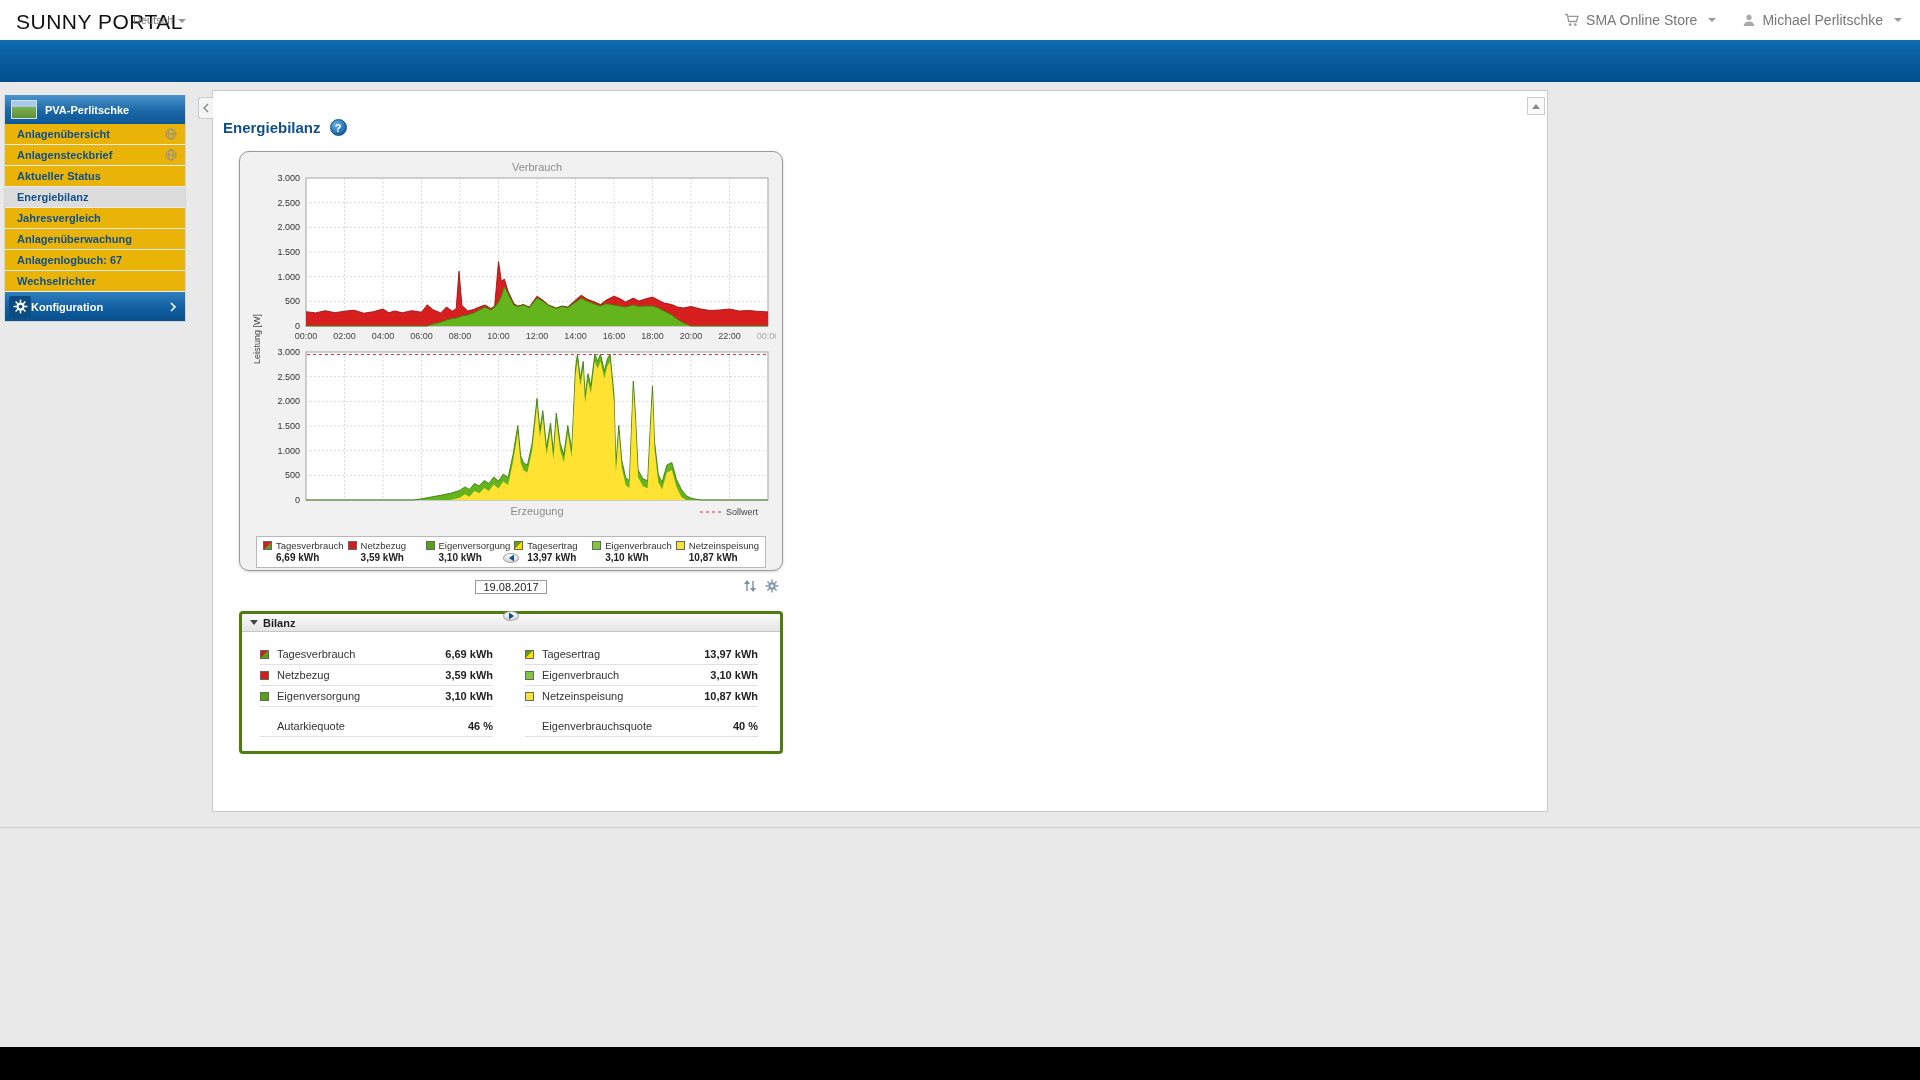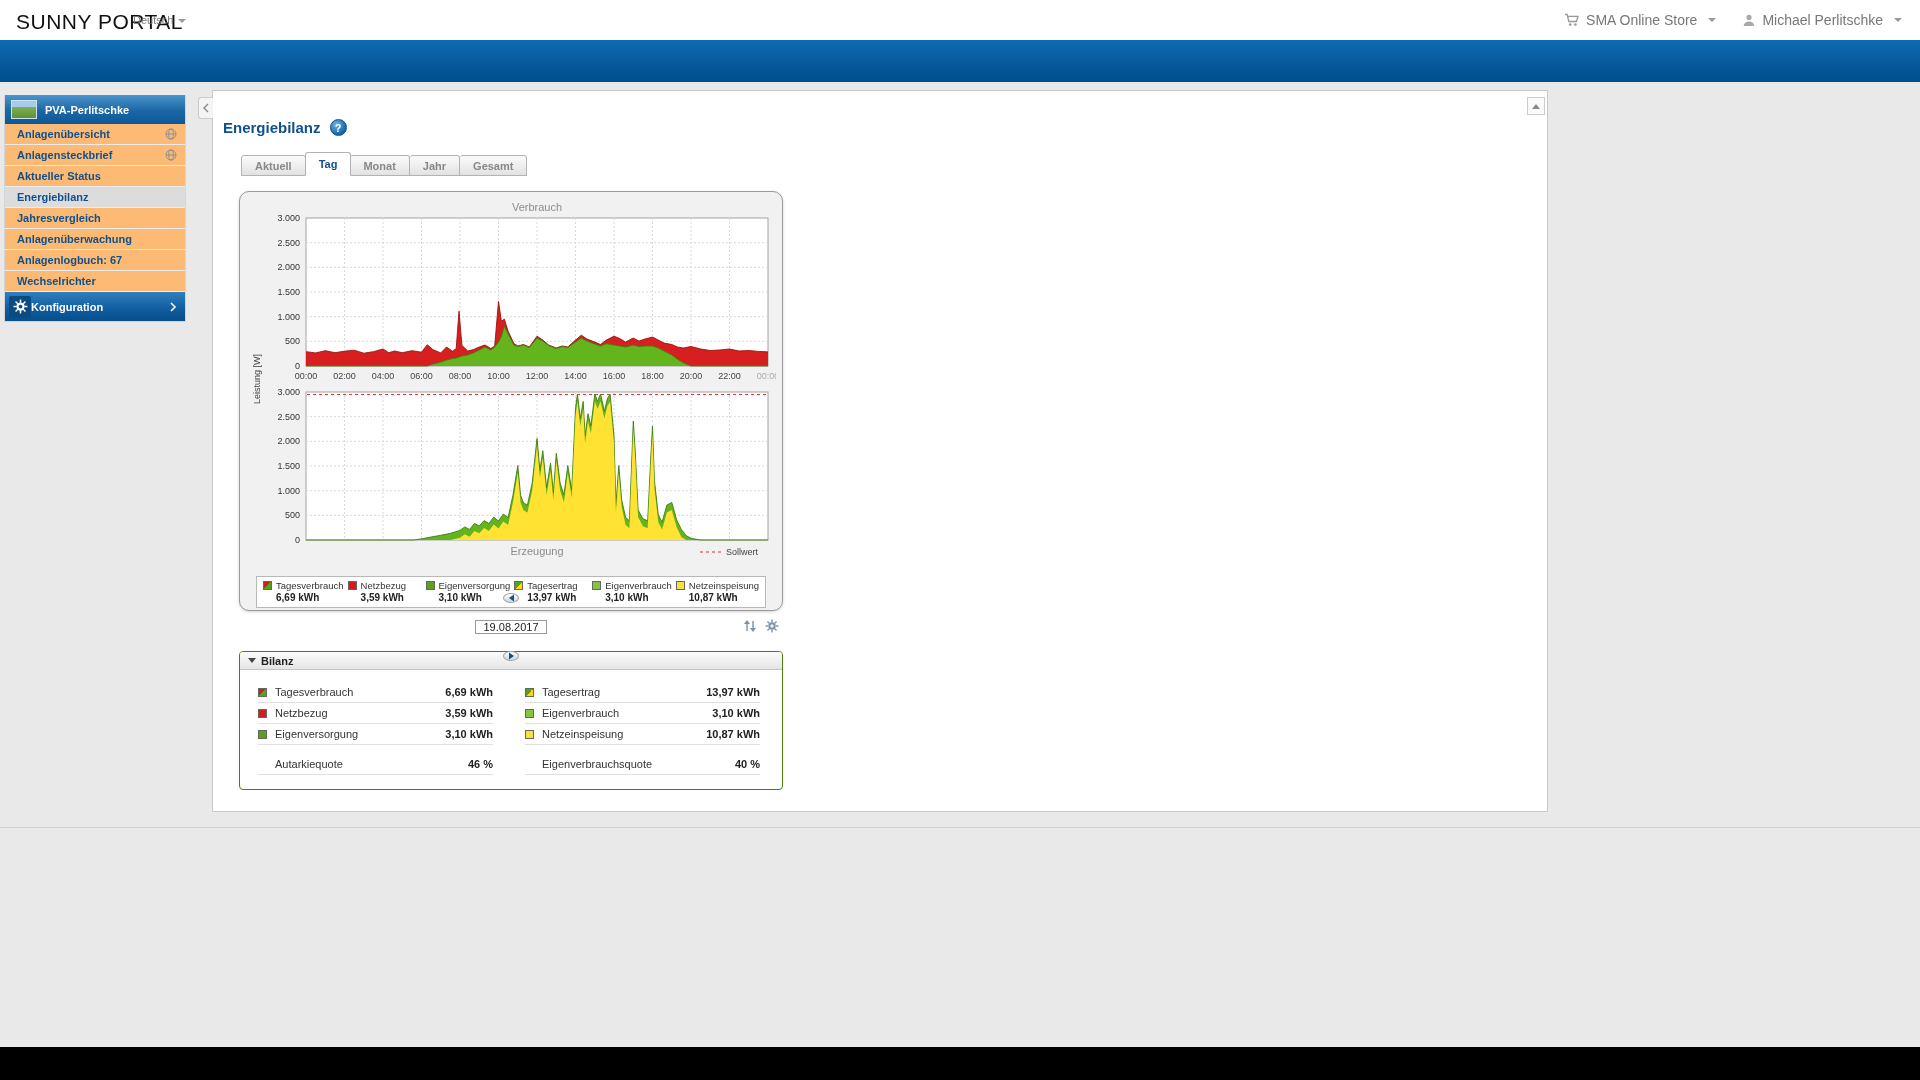--- a/index.html
+++ b/index.html
@@ -15,21 +15,21 @@
   .top-link { font-size:14px; color:#777; display:flex; align-items:center; gap:6px; cursor:pointer; }
 
   
   .blue-band { position:absolute; top:40px; left:0; width:100%; height:42px; background:linear-gradient(180deg,#0f6cb1 0%,#07599c 55%,#004f8d 100%); }
 
   
   .sidebar { position:absolute; left:4px; top:95px; width:182px; background:#fff; border:1px solid #d5d5d5; border-top:none; }
   .plant-header { height:29px; background:linear-gradient(180deg,#4c94cc 0%,#1b67a6 55%,#0d5797 100%); display:flex; align-items:center; gap:8px; padding:0 6px; }
   .plant-thumb { width:26px; height:19px; border:1px solid #cfe2f2; background:linear-gradient(180deg,#a7cbe8 0%,#a7cbe8 38%,#7fae52 38%,#5d9038 100%); }
   .plant-name { color:#fff; font-size:11px; font-weight:bold; }
-  .nav-item { position:relative; height:21px; display:flex; align-items:center; padding:0 10px 0 12px; border-bottom:1px solid #ececec; background:#fdba74; cursor:pointer; }
+  .nav-item { position:relative; height:21px; display:flex; align-items:center; padding:0 10px 0 12px; border-bottom:1px solid #ececec; background:#eab308; cursor:pointer; }
   .nav-item.active { background:#dcdcdc; }
   .nav-label { font-size:11px; font-weight:bold; color:#10508c; }
   .globe { position:absolute; right:8px; top:4px; }
   .config-bar { height:29px; background:linear-gradient(180deg,#2f80c0 0%,#0f5c9e 60%,#084f8c 100%); display:flex; align-items:center; gap:0; padding:0 8px 0 4px; cursor:pointer; }
   .gear-box { width:22px; height:22px; background:#0a4c82; border-radius:2px; display:flex; align-items:center; justify-content:center; }
   .config-label { color:#fff; font-size:11px; font-weight:bold; flex:1; }
 
   
   .card { position:absolute; left:212px; top:90px; width:1336px; height:722px; background:#fff; border:1px solid #c9c9c9; }
   .collapse-handle { position:absolute; left:-15px; top:6px; width:15px; height:22px; background:#f4f4f4; border:1px solid #cccccc; border-right:none; border-radius:3px 0 0 3px; display:flex; align-items:center; justify-content:center; cursor:pointer; }
@@ -64,21 +64,21 @@
   .sw-green-yellow { background:linear-gradient(135deg,#5aa117 50%,#ffd900 50%); }
 
   
   .date-row { position:relative; width:544px; margin:6px 0 0 26px; height:20px; display:flex; align-items:center; justify-content:center; gap:17px;flex-direction:column; }
   .date-btn { width:16px; height:16px; border-radius:50%; background:linear-gradient(180deg,#fdfdfd,#d6d6d6); border:1px solid #a5a5a5; display:flex; align-items:center; justify-content:center; cursor:pointer; padding:0; }
   .date-input { width:72px; height:17px; border:1px solid #999; font-size:11px; text-align:center; color:#222; font-family:"Liberation Sans",sans-serif; }
   .date-icons { position:absolute; right:4px; top:2px; display:flex; gap:8px; }
   .date-icons svg { cursor:pointer; }
 
   
-  .bilanz { margin:14px 0 0 26px; width:544px; background:#fff; border:1px solid #4d7c0f; border-radius:4px; }
+  .bilanz { margin:14px 0 0 26px; width:544px; background:#fff; border:3px solid #4d7c0f; border-radius:4px; }
   .bilanz-header { height:18px; background:linear-gradient(180deg,#fbfbfb,#e5e5e5); border-bottom:1px solid #c5c5c5; border-radius:3px 3px 0 0; display:flex; align-items:center; gap:5px; padding-left:8px; cursor:pointer; }
   .bilanz-title { font-size:11px; font-weight:bold; color:#222; }
   .tri-down { width:0; height:0; border-left:4px solid transparent; border-right:4px solid transparent; border-top:5px solid #444; }
   .bilanz-body { display:flex; gap:32px; padding:12px 22px 14px 18px; }
   .bilanz-col { flex:1; }
   .b-row { display:flex; align-items:center; height:21px; border-bottom:1px solid #e0e0e0; gap:8px; }
   .b-label { font-size:11px; color:#333; flex:1; }
   .b-value { font-size:11px; font-weight:bold; color:#222; }
   .b-quote { margin-top:9px; }
   .b-quote .b-label { padding-left:17px; }
@@ -194,27 +194,20 @@
     </div>
     <div class="scrolltop-btn">
       <span class="tri-up"></span>
     </div>
 
     <div class="title-row">
       <h1 class="page-title">Energiebilanz</h1>
       <span class="help-icon"></span>
     </div>
 
-    <div class="tabs">
-      <div class="tab">Aktuell</div>
-      <div class="tab active">Tag</div>
-      <div class="tab">Monat</div>
-      <div class="tab">Jahr</div>
-      <div class="tab">Gesamt</div>
-    </div>
 
     <div class="chart-panel">
       <svg id="chart-svg" width="528" height="372">
           <rect x="58" y="20" width="462" height="148" fill="#ffffff" stroke="#a3a3a3"></rect>
           <text x="52" y="23" font-size="9" fill="#333" font-family="&quot;Liberation Sans&quot;,sans-serif" text-anchor="end">3.000</text>
           <line x1="58" y1="44.66666666666667" x2="520" y2="44.66666666666667" stroke="#d9d9d9" stroke-dasharray="2,2"></line>
           <text x="52" y="47.66666666666667" font-size="9" fill="#333" font-family="&quot;Liberation Sans&quot;,sans-serif" text-anchor="end">2.500</text>
           <line x1="58" y1="69.33333333333334" x2="520" y2="69.33333333333334" stroke="#d9d9d9" stroke-dasharray="2,2"></line>
           <text x="52" y="72.33333333333334" font-size="9" fill="#333" font-family="&quot;Liberation Sans&quot;,sans-serif" text-anchor="end">2.000</text>
           <line x1="58" y1="94" x2="520" y2="94" stroke="#d9d9d9" stroke-dasharray="2,2"></line>

